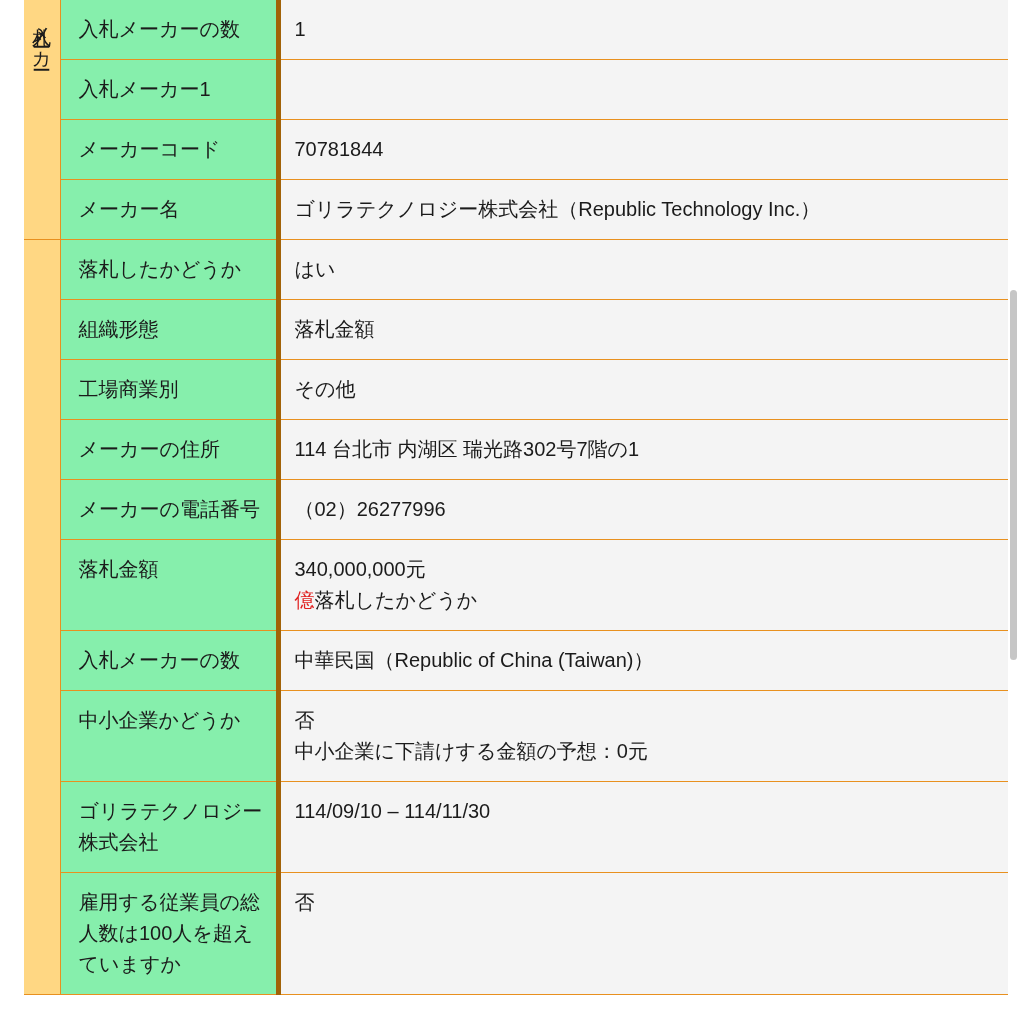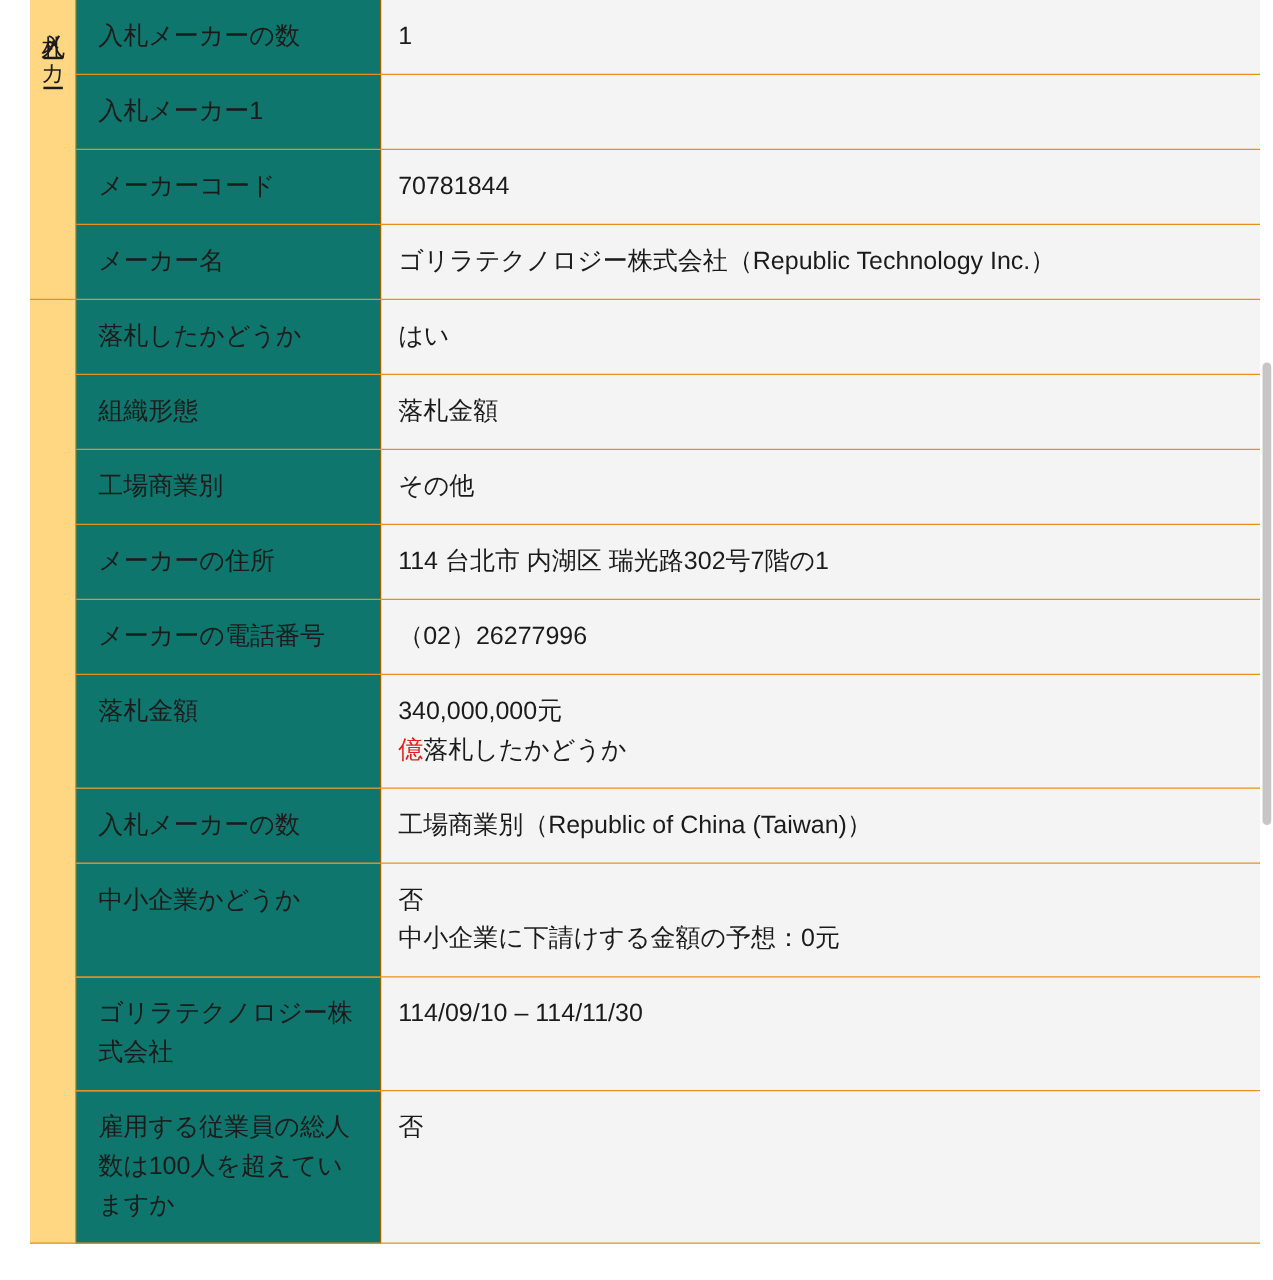--- a/index.html
+++ b/index.html
@@ -25,29 +25,29 @@
   }
   table.spec {
     border-collapse: collapse;
     width: 994px;
     table-layout: fixed;
   }
   table.spec tr {
     background: #ffffff;
   }
   td.rowhead {
-    width: 244px;
-    background: #0f766e;
+    width: 218px;
+    background: #86efac;
     color: #1b1b1b;
     font-size: 20px;
     line-height: 1.55;
     padding: 14px 10px 14px 18px;
     vertical-align: top;
     border-bottom: 1px solid #e8901f;
-    border-right: 1px solid #a16207;
+    border-right: 5px solid #a16207;
     box-sizing: border-box;
   }
   td.rowval {
     background: #f4f4f4;
     color: #1b1b1b;
     font-size: 20px;
     line-height: 1.55;
     padding: 14px 12px 14px 14px;
     vertical-align: top;
     border-bottom: 1px solid #e8901f;
@@ -168,21 +168,21 @@
         <tr>
           <td class="rowhead">落札金額</td>
           <td class="rowval">
             <span class="val-line">340,000,000元</span>
             <span class="val-line"><span class="em-red">億</span><span>落札したかどうか</span></span>
           </td>
         </tr>
 
         <tr>
           <td class="rowhead">入札メーカーの数</td>
-          <td class="rowval">工場商業別（Republic of China (Taiwan)）</td>
+          <td class="rowval">中華民国（Republic of China (Taiwan)）</td>
         </tr>
 
         <tr>
           <td class="rowhead">中小企業かどうか</td>
           <td class="rowval">
             <span class="val-line">否</span>
             <span class="val-line">中小企業に下請けする金額の予想：0元</span>
           </td>
         </tr>
 

